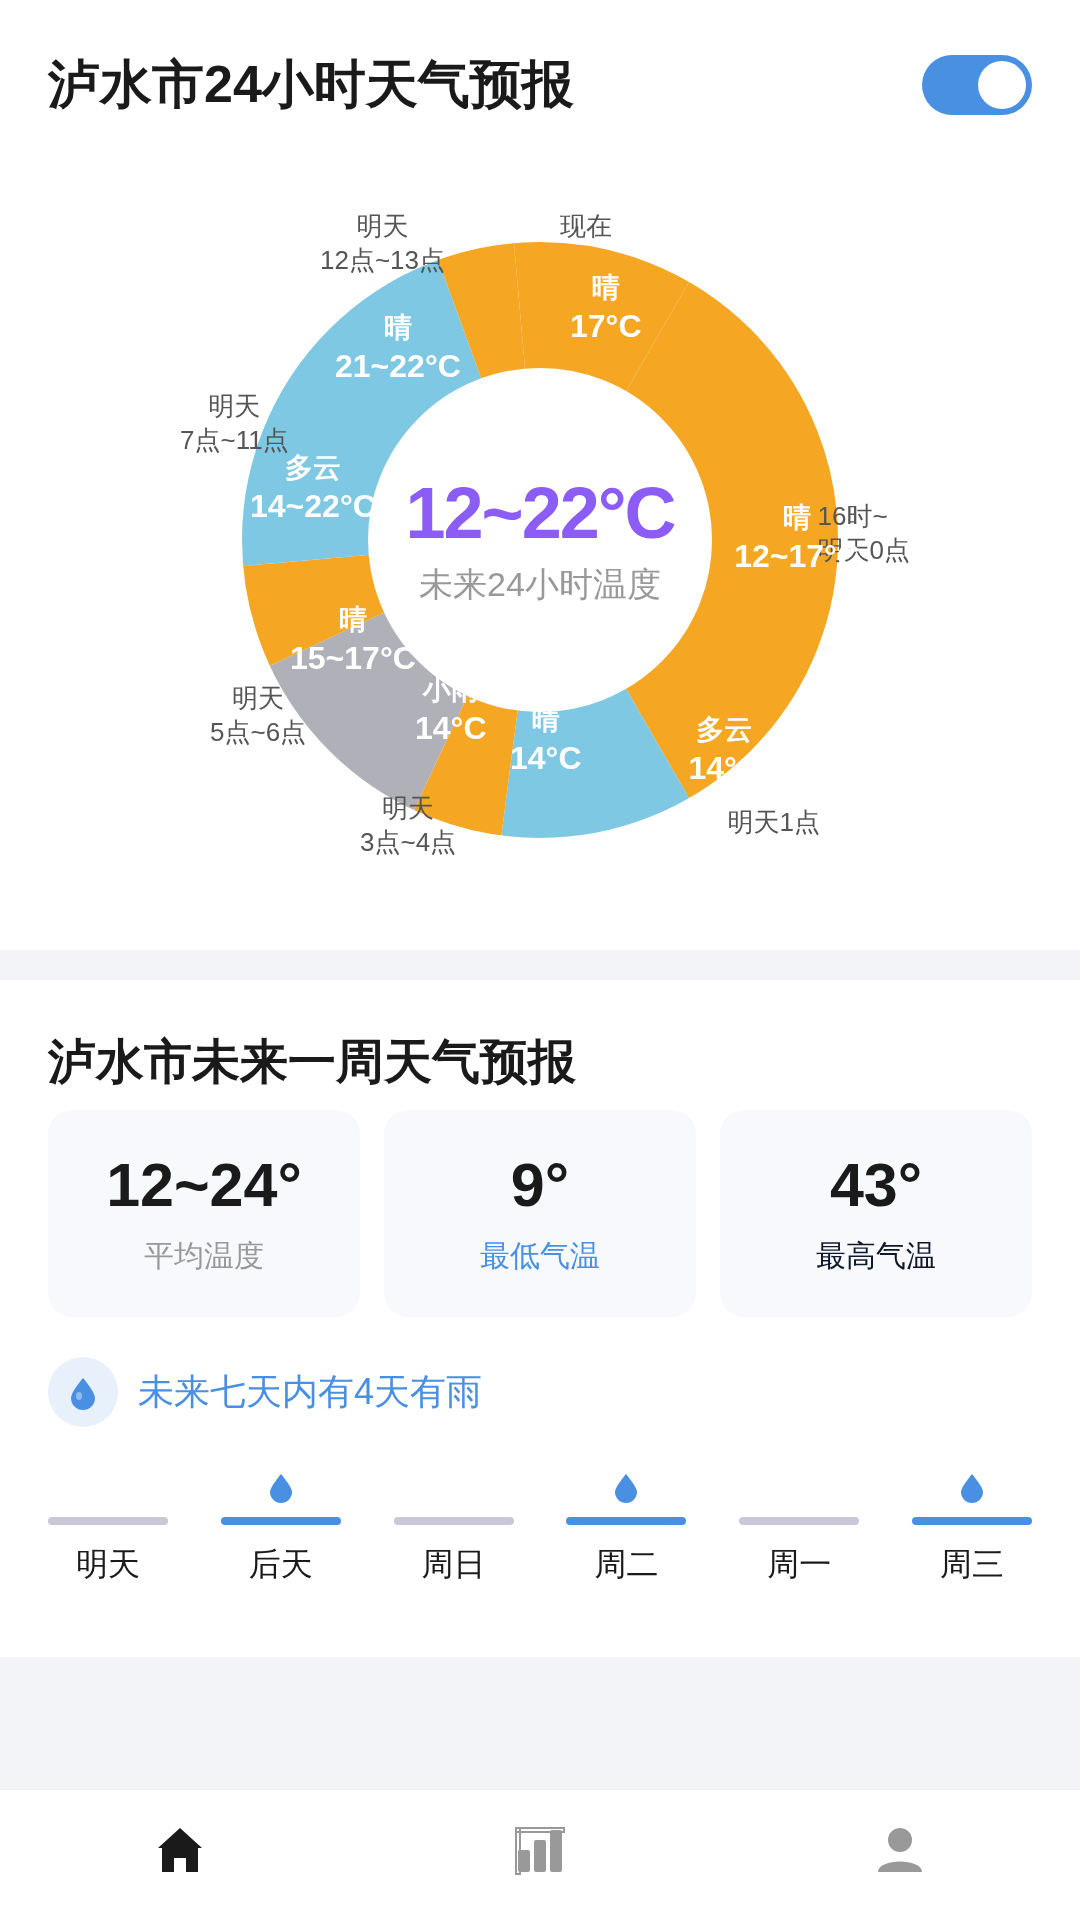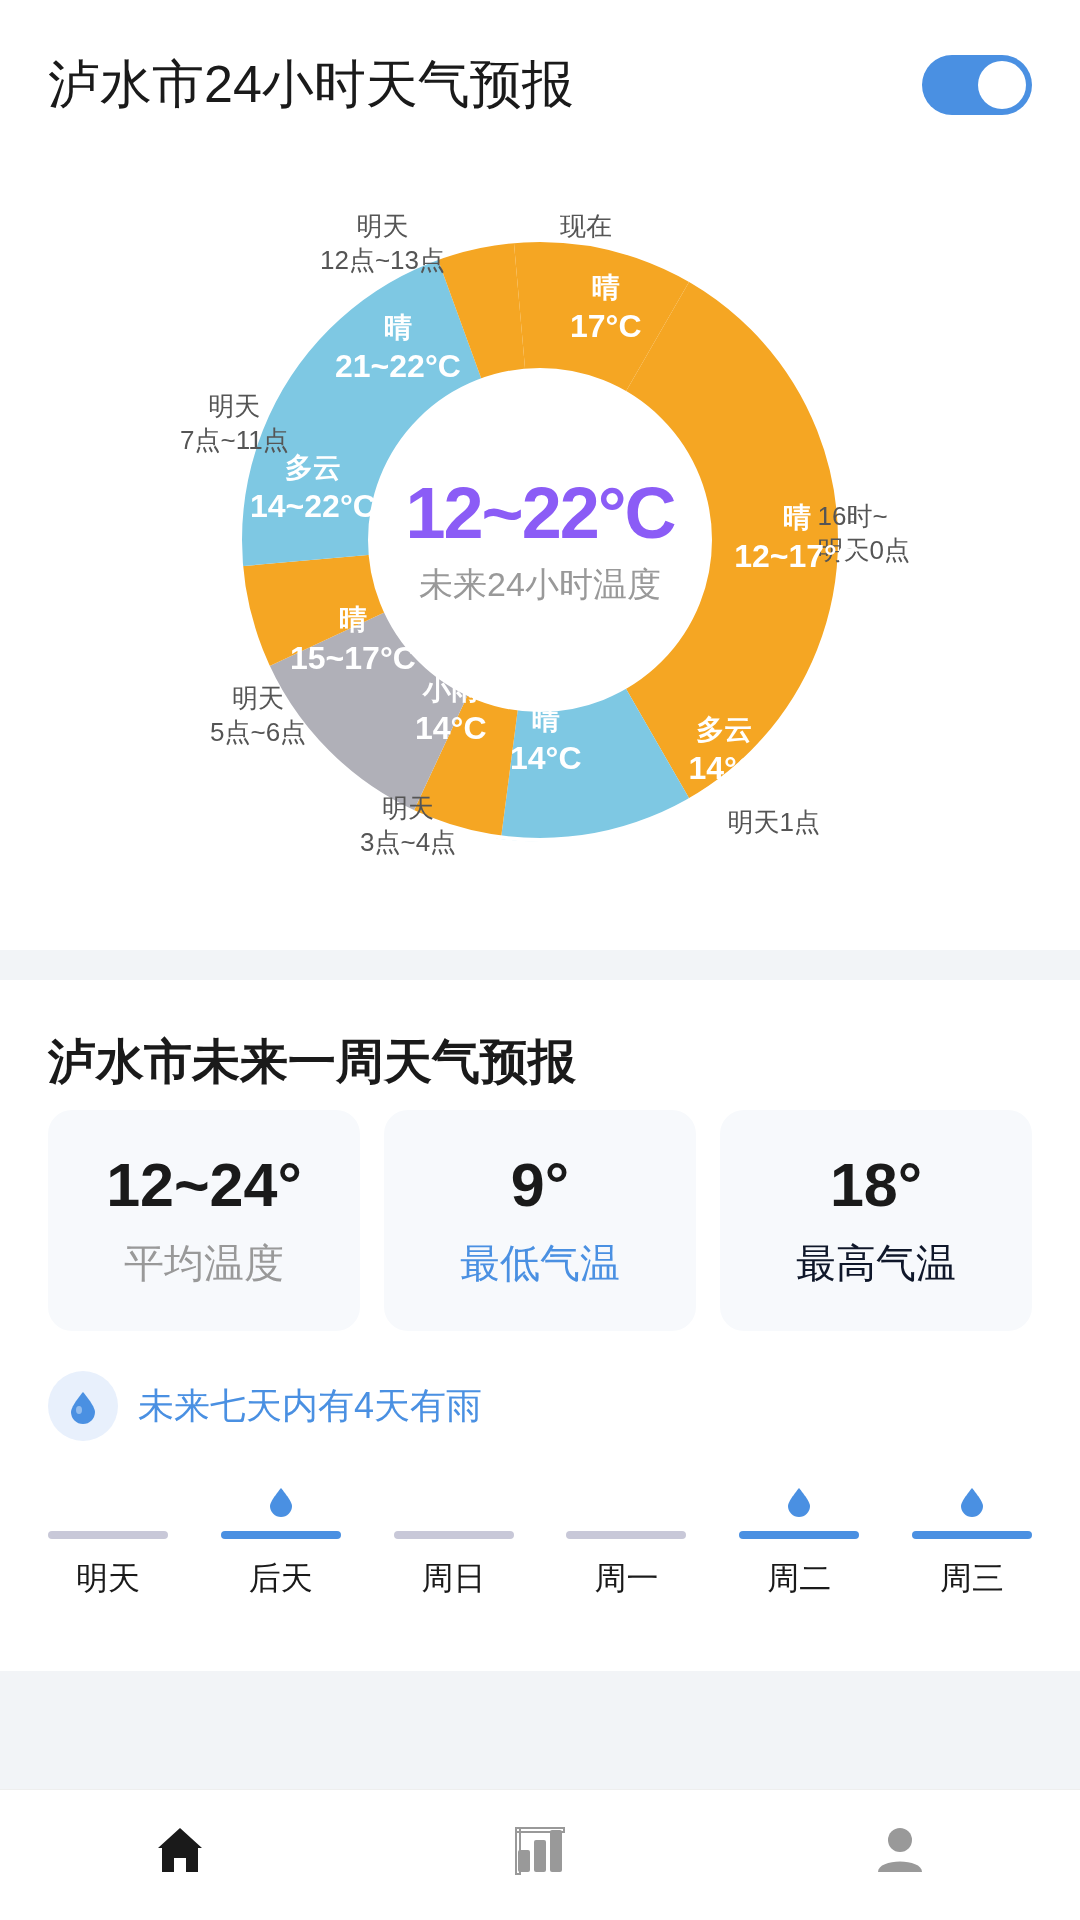--- a/index.html
+++ b/index.html
@@ -22,21 +22,21 @@
     
     .header {
       background: #fff;
       padding: 50px 48px 30px 48px;
       display: flex;
       align-items: center;
       justify-content: space-between;
     }
     .header-title {
       font-size: 52px;
-      font-weight: 400;
+      font-weight: 700;
       color: #1a1a1a;
     }
     .toggle-switch {
       width: 110px;
       height: 60px;
       background: #4a90e2;
       border-radius: 30px;
       position: relative;
       cursor: pointer;
     }
@@ -149,21 +149,21 @@
       flex-direction: column;
       align-items: center;
       gap: 16px;
     }
     .stat-value {
       font-size: 61px;
       font-weight: 700;
       color: #1a1a1a;
     }
     .stat-desc {
-      font-size: 40px;
+      font-size: 30px;
       color: #999;
     }
     .stat-desc.blue { color: #4a90e2; }
     .stat-desc.red { color: #0f172a; }
 
     
     .rain-notice {
       display: flex;
       align-items: center;
       gap: 20px;
@@ -382,21 +382,21 @@
     <div class="stats-row">
       <div class="stat-card">
         <div class="stat-value">12~24°</div>
         <div class="stat-desc">平均温度</div>
       </div>
       <div class="stat-card">
         <div class="stat-value">9°</div>
         <div class="stat-desc blue">最低气温</div>
       </div>
       <div class="stat-card">
-        <div class="stat-value">18°</div>
+        <div class="stat-value">43°</div>
         <div class="stat-desc red">最高气温</div>
       </div>
     </div>
 
     <div class="rain-notice">
       <div class="rain-icon-circle">
         <svg width="36" height="36" viewBox="0 0 36 36">
           <path d="M18 4 C18 4 6 18 6 24 a12 12 0 0 0 24 0 C30 18 18 4 18 4 Z" fill="#4a90e2"></path>
           <ellipse cx="14" cy="22" rx="3" ry="4" fill="rgba(255,255,255,0.4)"></ellipse>
         </svg>
@@ -423,33 +423,33 @@
       </div>
 
 
       <div class="day-item">
         <div class="day-rain-icon empty">💧</div>
         <div class="day-bar inactive"></div>
         <div class="day-name">周日</div>
       </div>
 
       <div class="day-item">
-        <div class="day-rain-icon empty">💧</div>
-        <div class="day-bar inactive"></div>
-        <div class="day-name">周一</div>
-      </div>
-
-      <div class="day-item">
         <div class="day-rain-icon">
           <svg width="32" height="32" viewBox="0 0 32 32">
               <path d="M16 3 C16 3 5 16 5 21 a11 11 0 0 0 22 0 C27 16 16 3 16 3 Z" fill="#4a90e2"></path>
             </svg>
         </div>
         <div class="day-bar active"></div>
         <div class="day-name">周二</div>
+      </div>
+
+      <div class="day-item">
+        <div class="day-rain-icon empty">💧</div>
+        <div class="day-bar inactive"></div>
+        <div class="day-name">周一</div>
       </div>
 
       <div class="day-item">
         <div class="day-rain-icon">
           <svg width="32" height="32" viewBox="0 0 32 32">
               <path d="M16 3 C16 3 5 16 5 21 a11 11 0 0 0 22 0 C27 16 16 3 16 3 Z" fill="#4a90e2"></path>
             </svg>
         </div>
         <div class="day-bar active"></div>
         <div class="day-name">周三</div>

